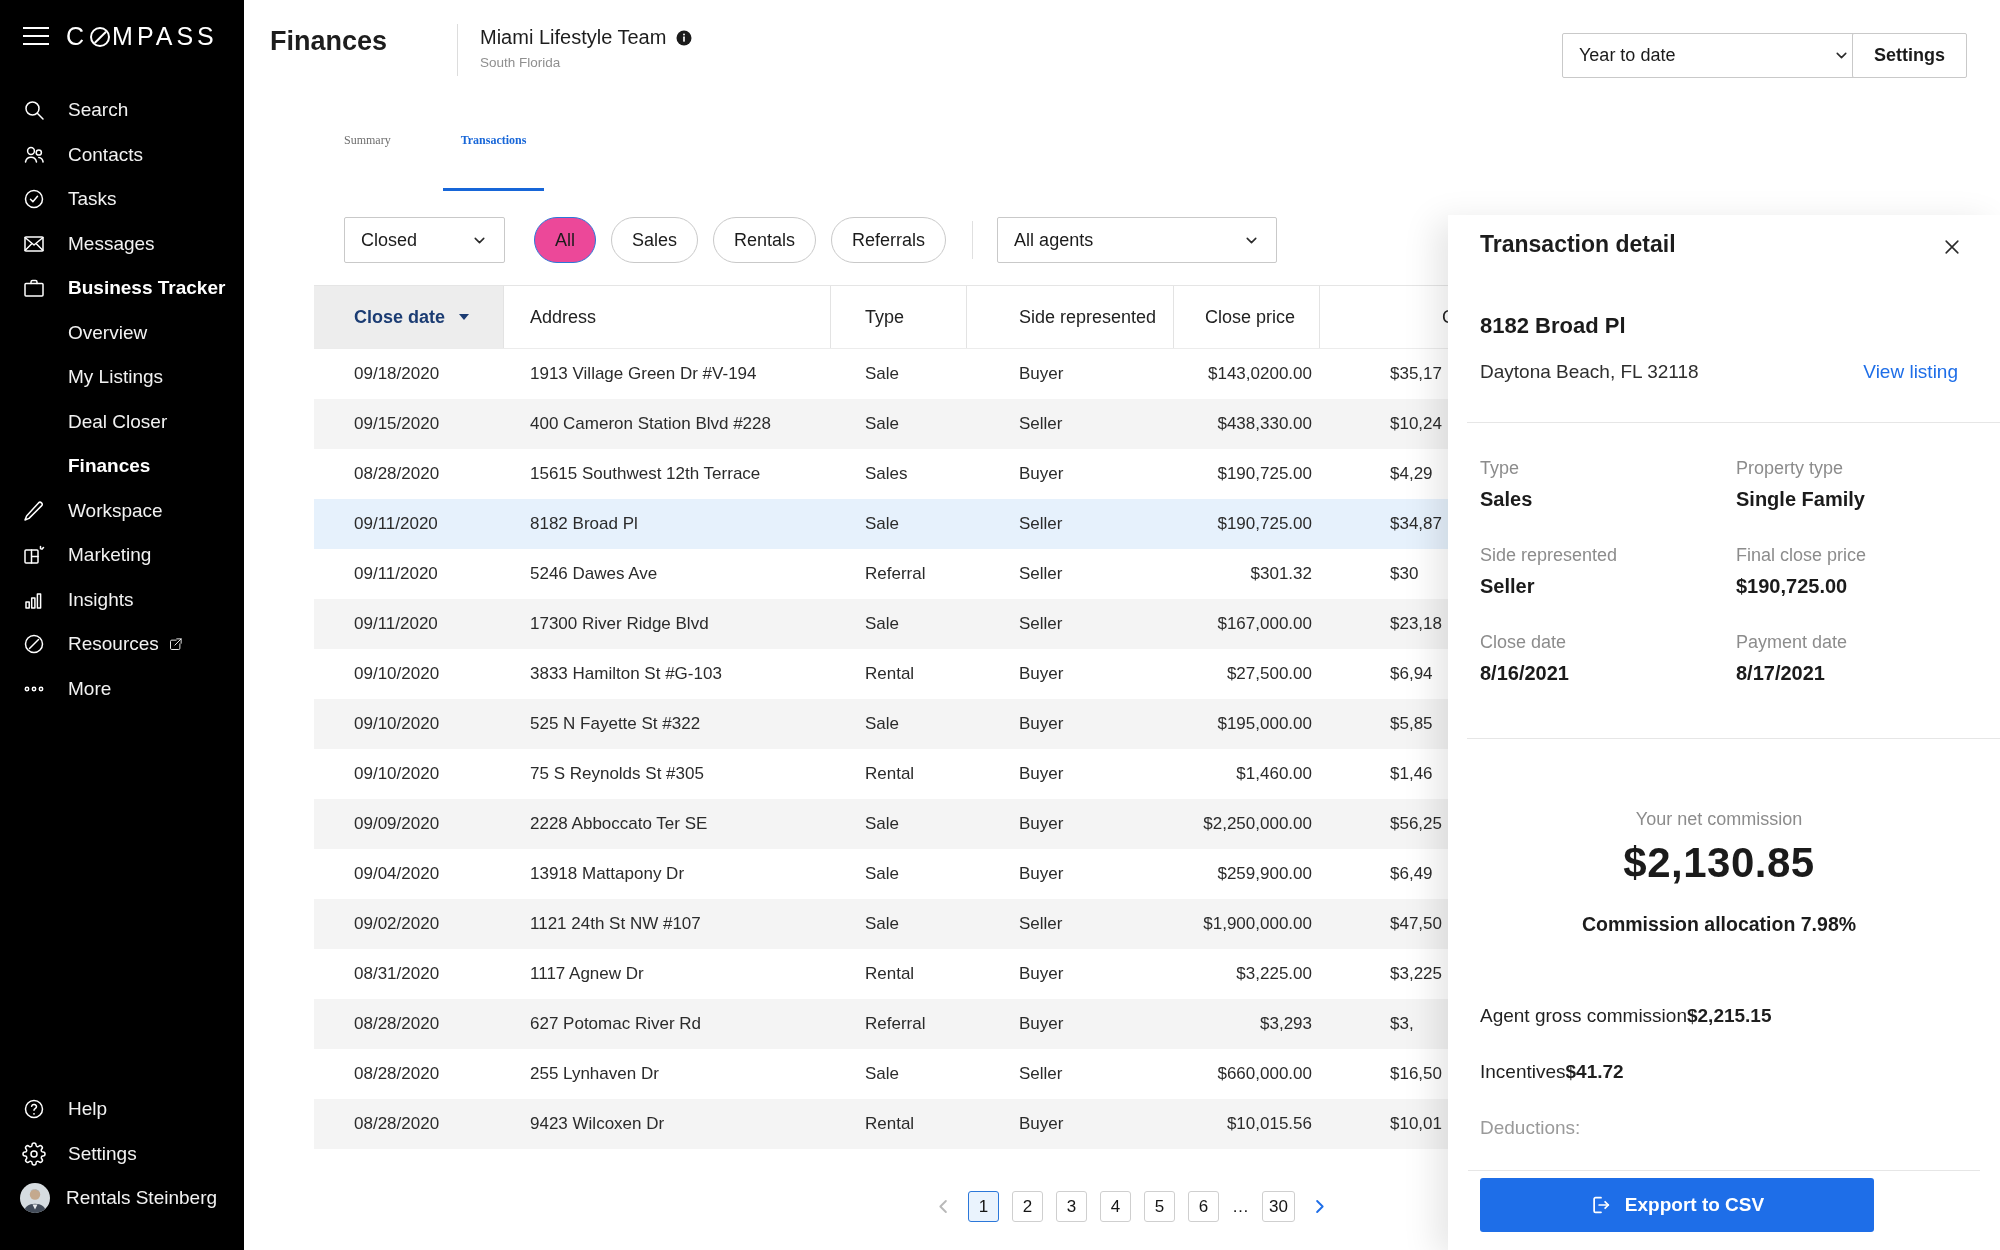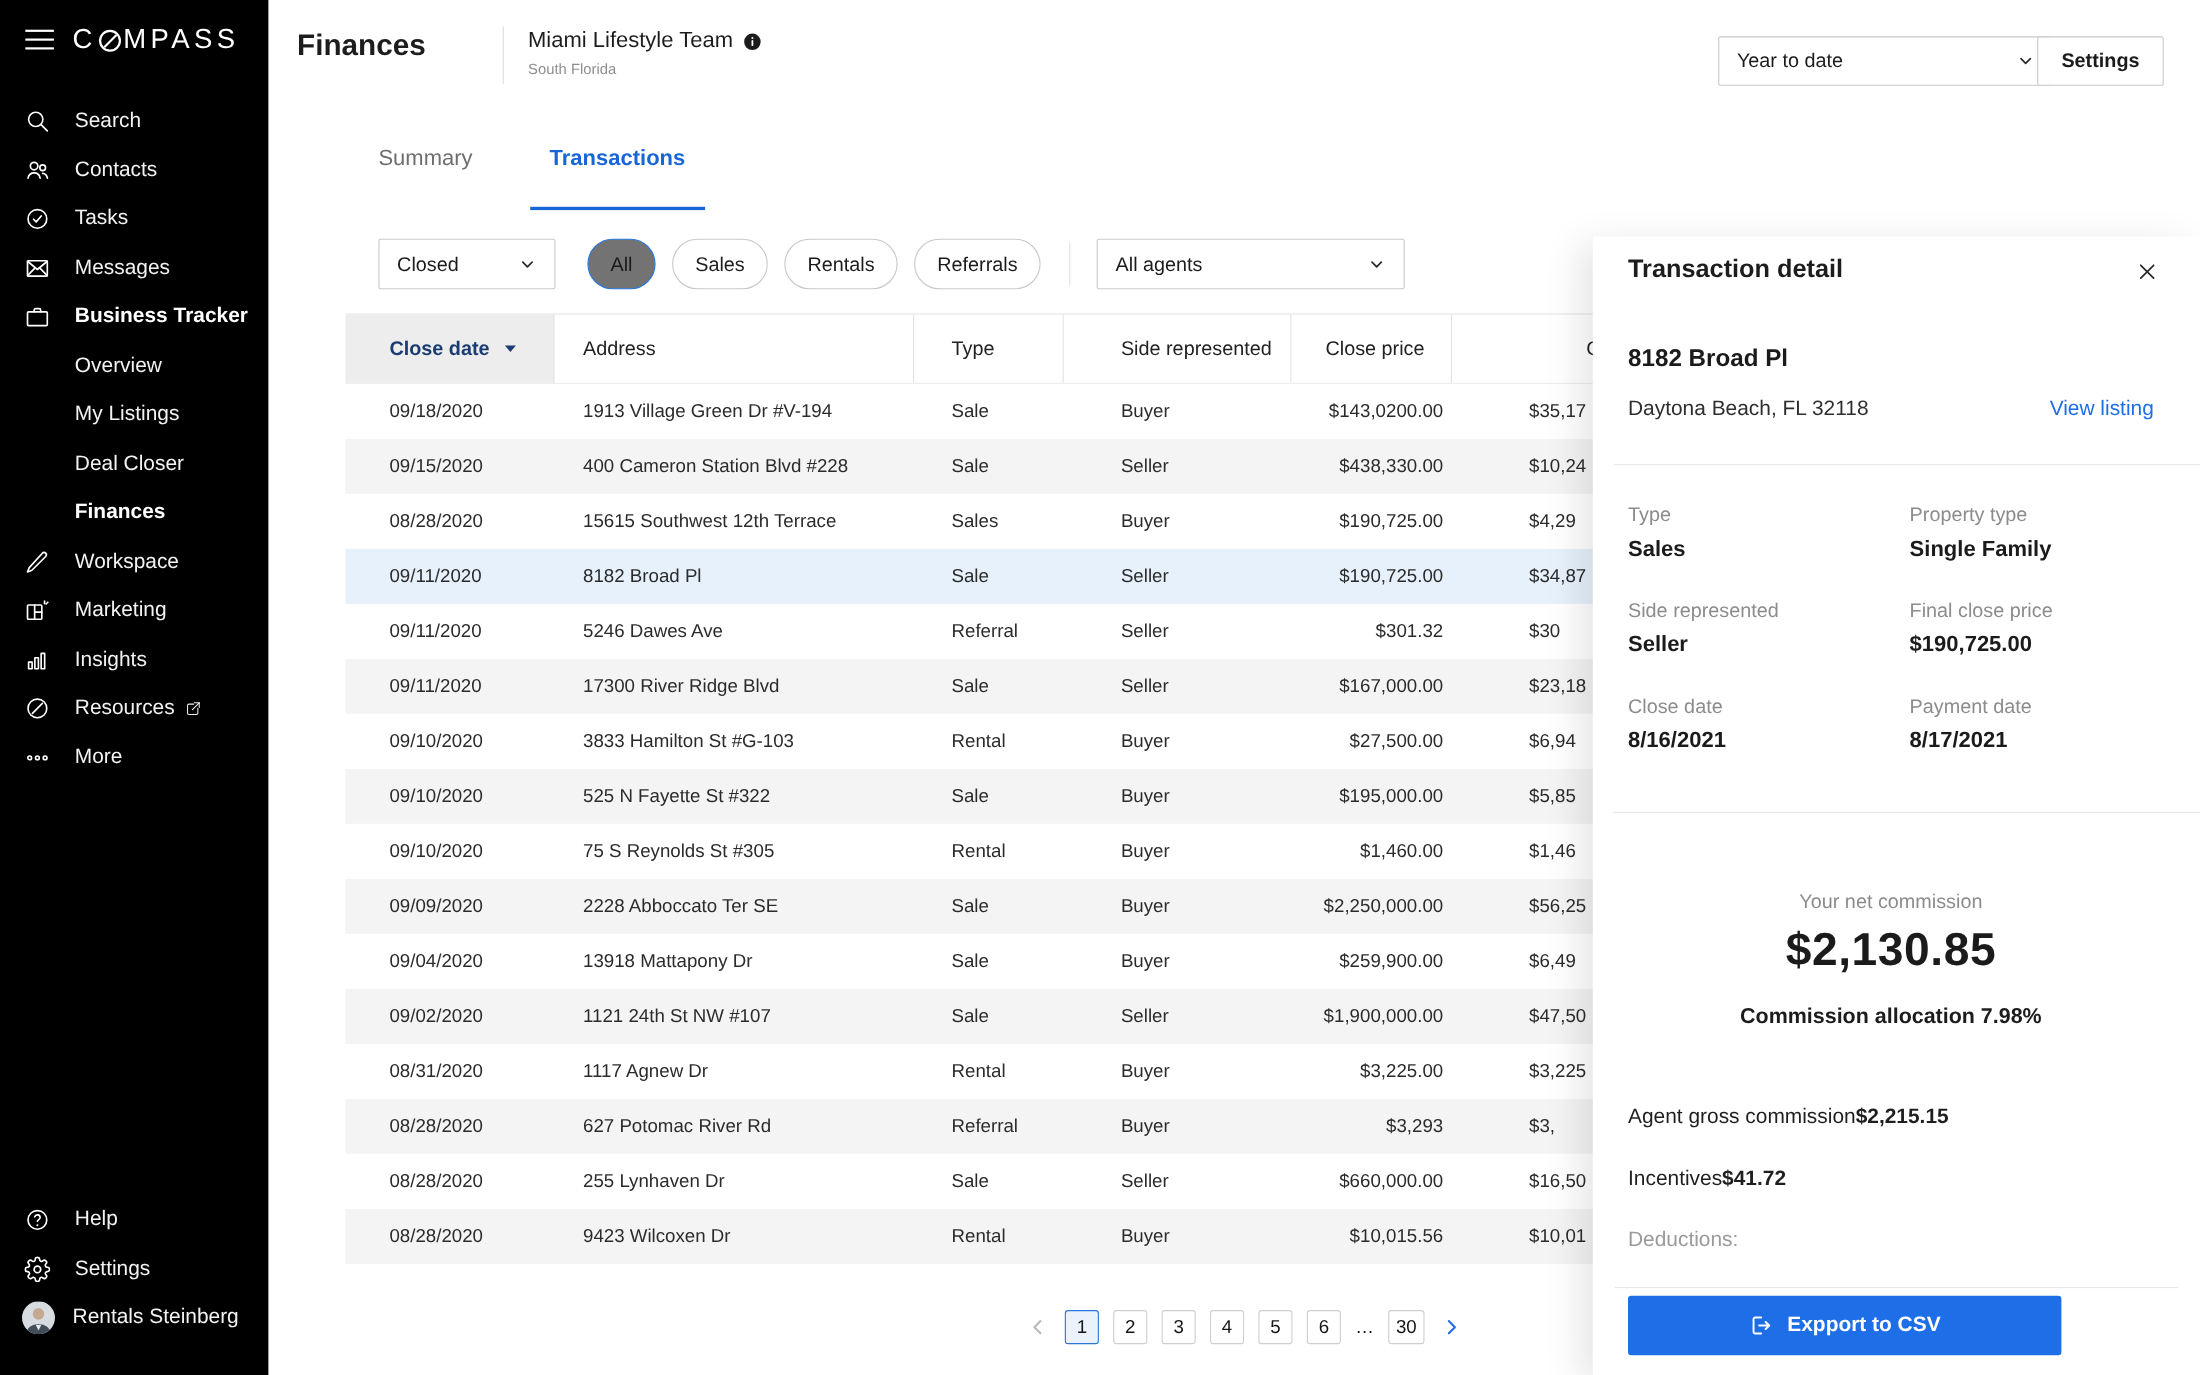--- a/index.html
+++ b/index.html
@@ -33,30 +33,30 @@
   .team { position:absolute; left:480px; top:26px; }
   .team-name-row { display:flex; align-items:center; gap:9px; font-size:20px; color:#1d1d1d; }
   .team-region { margin-top:6px; font-size:13.5px; color:#8f8f8f; }
   .select { display:flex; align-items:center; justify-content:space-between; border:1px solid #c9c9c9; border-radius:2px; background:#fff; font-size:18px; color:#1b1b1b; padding:0 16px; cursor:pointer; font-family:inherit; }
   .select svg { width:17px; height:17px; }
   .select-date { position:absolute; left:1562px; top:33px; width:305px; height:45px; }
   .settings-btn { position:absolute; left:1852px; top:33px; width:115px; height:45px; border:1px solid #c9c9c9; border-radius:2px; background:#fff; font-size:18px; font-weight:600; color:#1b1b1b; cursor:pointer; font-family:inherit; }
 
   
   .tabs { position:absolute; left:344px; top:133px; display:flex; gap:70px; }
-  .tab { background:none; border:none; font-family:Liberation Sans, sans-serif; font-size:20px; color:#6e6e6e; cursor:pointer; padding:0; }
+  .tab { background:none; border:none; font-family:Liberation Serif, serif; font-size:12px; color:#6e6e6e; cursor:pointer; padding:0; }
   .tab.active { color:var(--accent,#1766d8); font-weight:700; position:relative; }
   .tab.active::after { content:""; position:absolute; left:-18px; right:-18px; top:55px; height:3px; background:var(--accent,#1766d8); }
 
   
   .filters { position:absolute; left:344px; top:217px; height:46px; display:flex; align-items:center; }
   .select-status { width:161px; height:46px; margin-right:29px; }
   .pills { display:flex; gap:15px; align-items:center; }
   .pill { height:46px; border:1px solid #c9c9c9; border-radius:23px; background:#fff; padding:0 20px; font-size:18px; color:#1b1b1b; cursor:pointer; font-family:inherit; }
-  .pill.active { border:1.5px solid #2b77d9; background:#737373; }
+  .pill.active { border:1.5px solid #2b77d9; background:#ec4899; }
   .fdiv { width:1px; height:38px; background:#e0e0e0; margin:0 24px 0 26px; }
   .select-agents { width:280px; height:46px; }
 
   
   .table { position:absolute; left:314px; top:285px; width:1256px; }
   .thead { display:flex; height:64px; border-top:1px solid #e5e5e5; border-bottom:1px solid #ececec; background:#fff; }
   .th { display:flex; align-items:center; height:100%; font-size:18px; color:#222; border-right:1px solid #e3e3e3; }
   .th:last-child { border-right:none; }
   .c0 { width:190px; } .c1 { width:327px; } .c2 { width:136px; } .c3 { width:207px; } .c4 { width:146px; } .c5 { width:250px; }
   .th.c0 { background:#ededed; color:var(--header-navy,#1b3c73); font-weight:700; padding-left:40px; cursor:pointer; }

